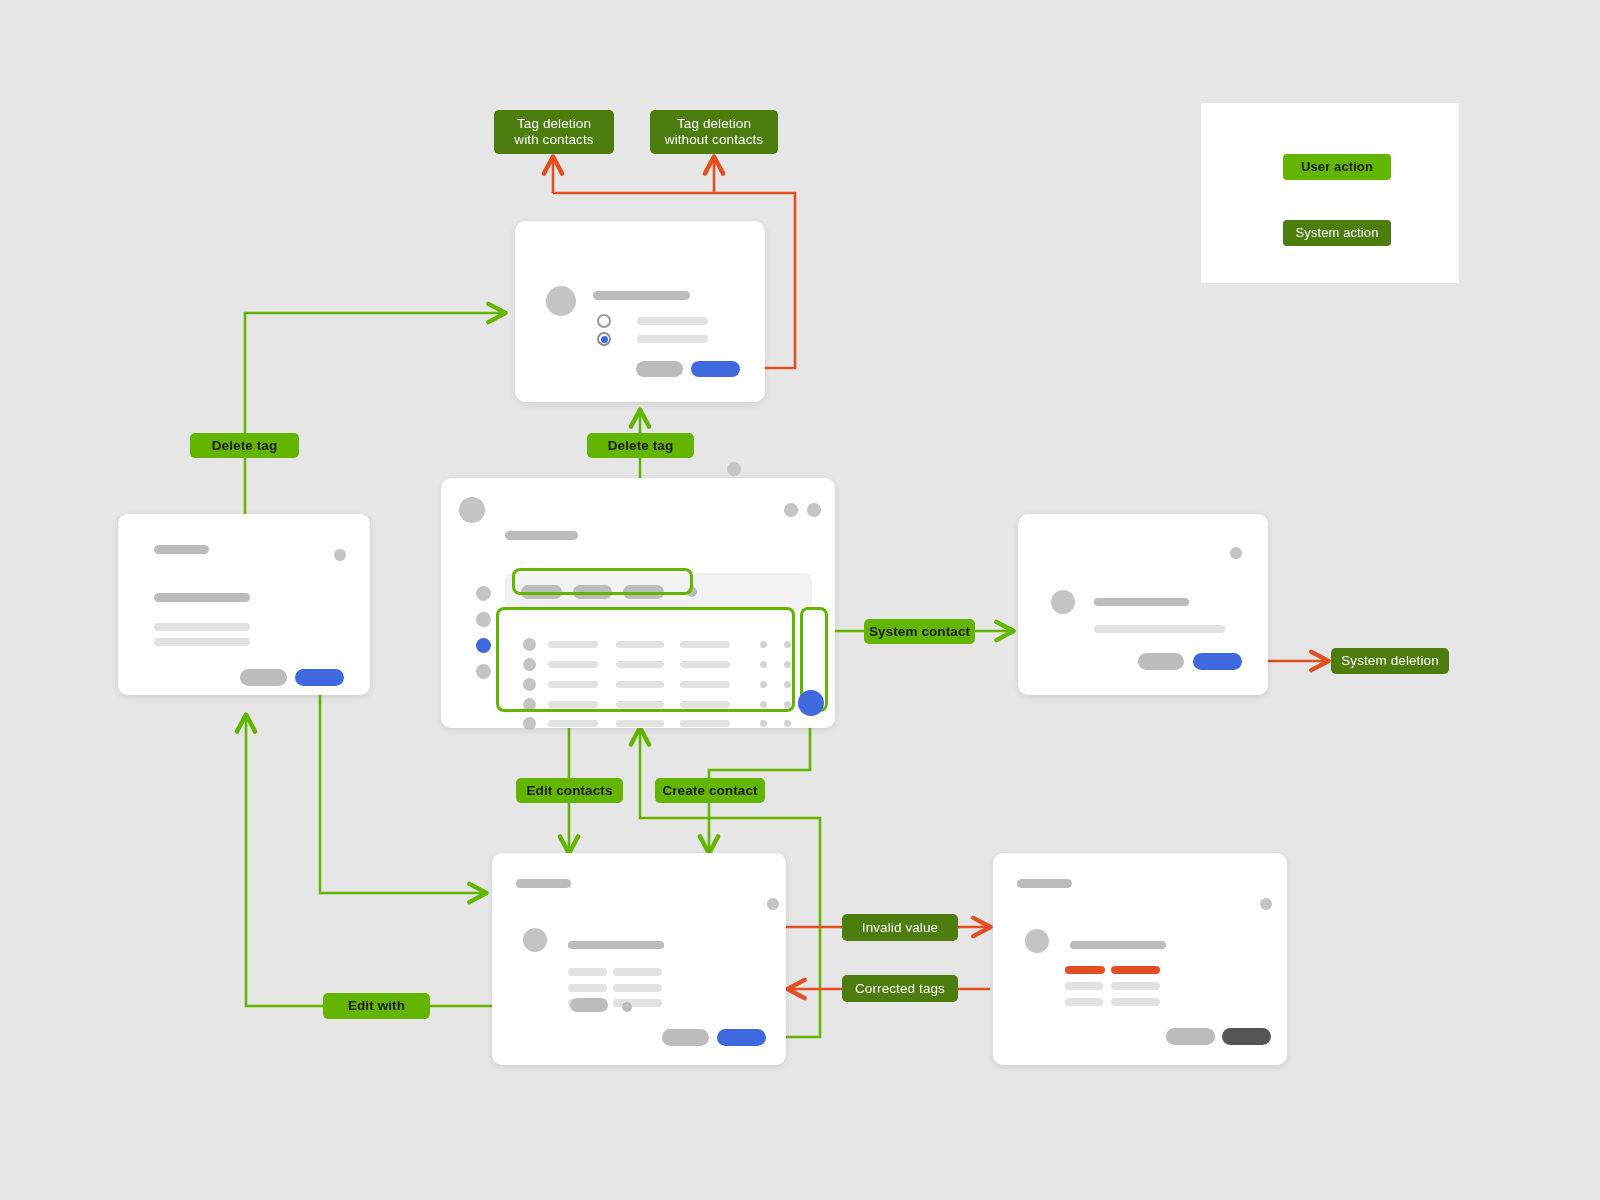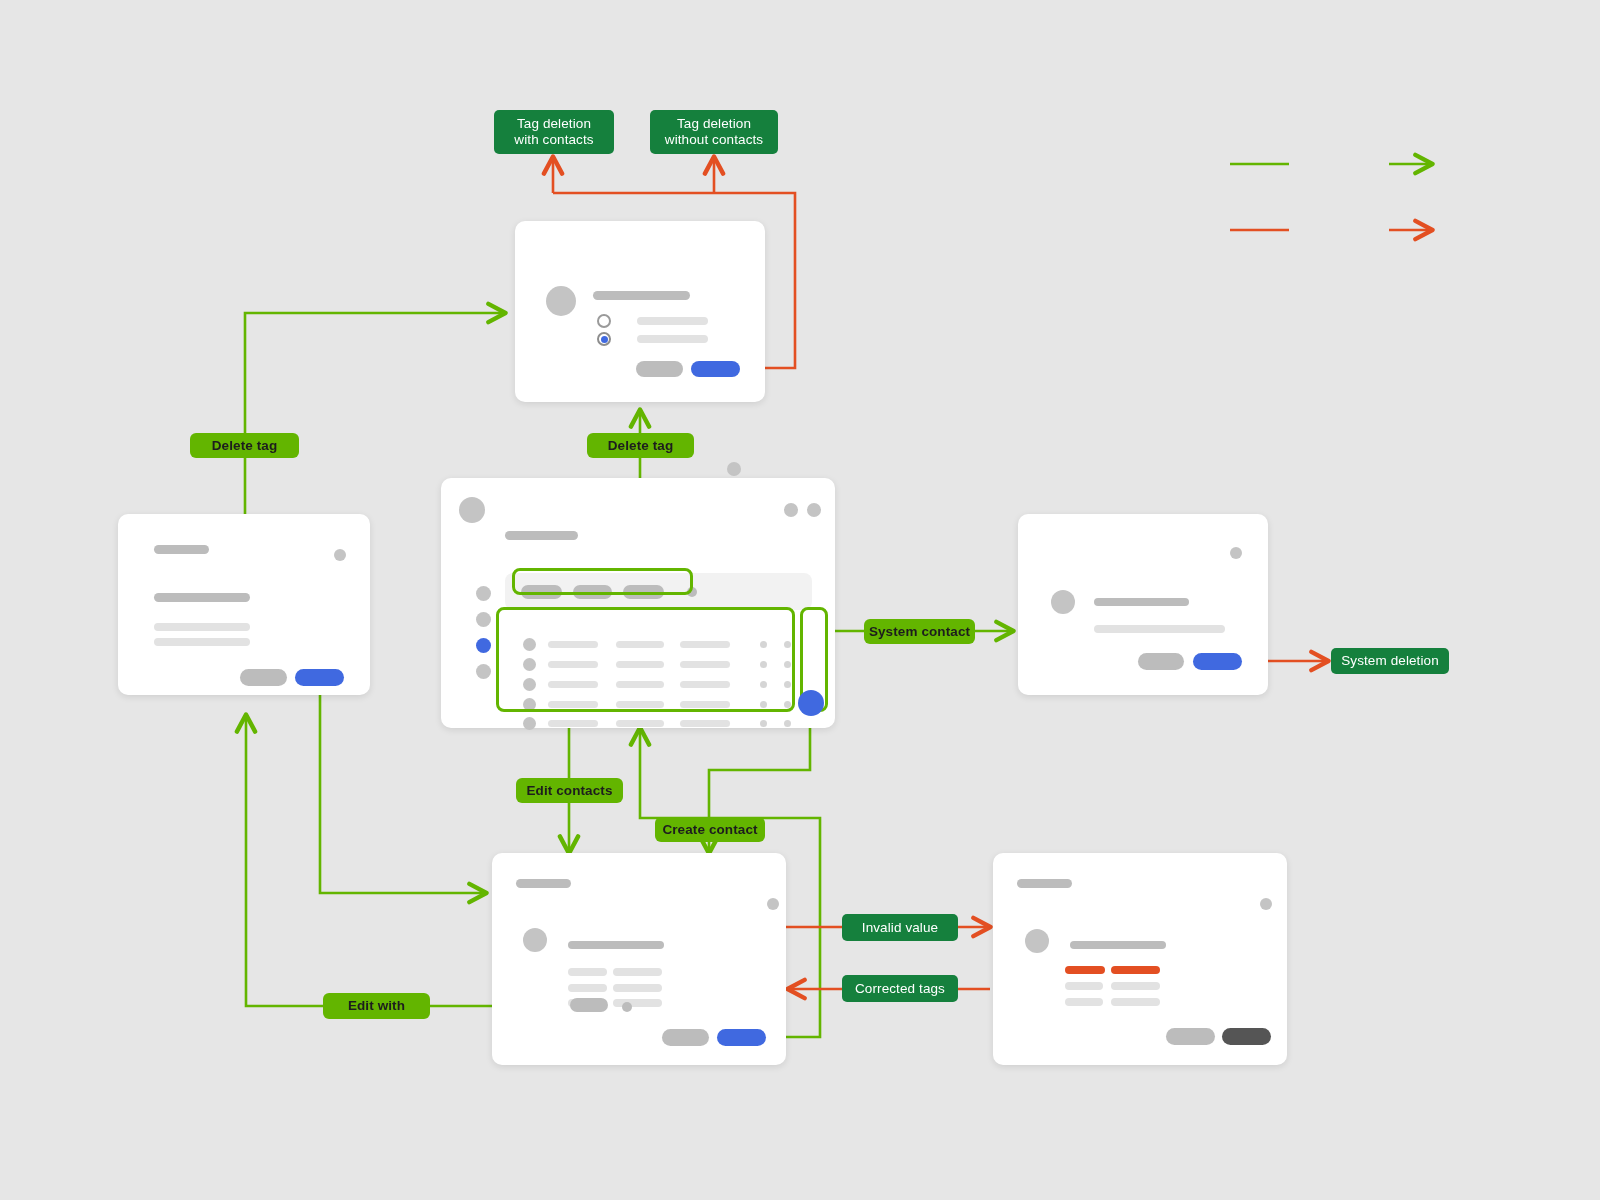--- a/index.html
+++ b/index.html
@@ -40,22 +40,22 @@
     position:absolute;
     border-radius:5px;
     display:flex;align-items:center;justify-content:center;
     font-size:13.5px;
     letter-spacing:.1px;
     text-align:center;
     line-height:1.18;
     white-space:pre-line;
     box-sizing:border-box;
   }
-  .label.user{background:#63b500;color:#1d1d1d;font-weight:bold;border-radius:6px;}
-  .label.system{background:#15803d;color:#ffffff;}
+  .label.user{background:#63b500;color:#1d1d1d;font-weight:bold;}
+  .label.system{background:#4d7c0f;color:#ffffff;}
 
   
   #legend{
     position:absolute;left:1201px;top:103px;width:258px;height:180px;
     background:#ffffff;
   }
   #legend .lg-label{position:absolute;height:26px;width:108px;font-size:13px;border-radius:4px;}
 
   svg{position:absolute;left:0;top:0;width:1600px;height:1200px;pointer-events:none;}
 </style>
@@ -121,21 +121,21 @@
   <div class="label system" style="left:842px;top:975px;width:116px;height:27px;">Corrected tags</div>
 
   <div class="label user" style="left:190px;top:433px;width:109px;height:25px;">Delete tag</div>
 
   <div class="label user" style="left:587px;top:433px;width:107px;height:25px;">Delete tag</div>
 
   <div class="label user" style="left:864px;top:619px;width:111px;height:25px;">System contact</div>
 
   <div class="label user" style="left:516px;top:778px;width:107px;height:25px;">Edit contacts</div>
 
-  <div class="label user" style="left:655px;top:778px;width:110px;height:25px;margin-top:39px;">Create contact</div>
+  <div class="label user" style="left:655px;top:778px;width:110px;height:25px;">Create contact</div>
 
   <div class="label user" style="left:323px;top:993px;width:107px;height:26px;">Edit with</div>
 
   <div class="screen" style="left:515px;top:221px;width:250px;height:181px;">
     <div class="dot" style="left:212px;top:241px;width:14px;height:14px;"></div>
     <div class="dot" style="left:31px;top:65px;width:30px;height:30px;"></div>
     <div class="bar dark" style="left:78px;top:70px;width:97px;height:9px;"></div>
 
     <div style="position:absolute;left:82px;top:93px;width:14px;height:14px;border:2px solid #9a9a9a;border-radius:50%;box-sizing:border-box;"></div>
     <div class="bar light" style="left:122px;top:96px;width:71px;height:8px;"></div>
@@ -257,14 +257,18 @@
     <div class="bar err" style="left:118px;top:113px;width:49px;height:8px;"></div>
     <div class="bar light" style="left:72px;top:129px;width:38px;height:8px;"></div>
     <div class="bar light" style="left:118px;top:129px;width:49px;height:8px;"></div>
     <div class="bar light" style="left:72px;top:145px;width:38px;height:8px;"></div>
     <div class="bar light" style="left:118px;top:145px;width:49px;height:8px;"></div>
 
     <div class="btn" style="left:173px;top:175px;width:49px;height:17px;"></div>
     <div class="btn disabled" style="left:229px;top:175px;width:49px;height:17px;"></div>
   </div>
 
+  <div id="legend">
+    <div class="label user lg-label" style="left:82px;top:51px;">User action</div>
+    <div class="label system lg-label" style="left:82px;top:117px;">System action</div>
+  </div>
 
 </div>
 
 </body></html>

